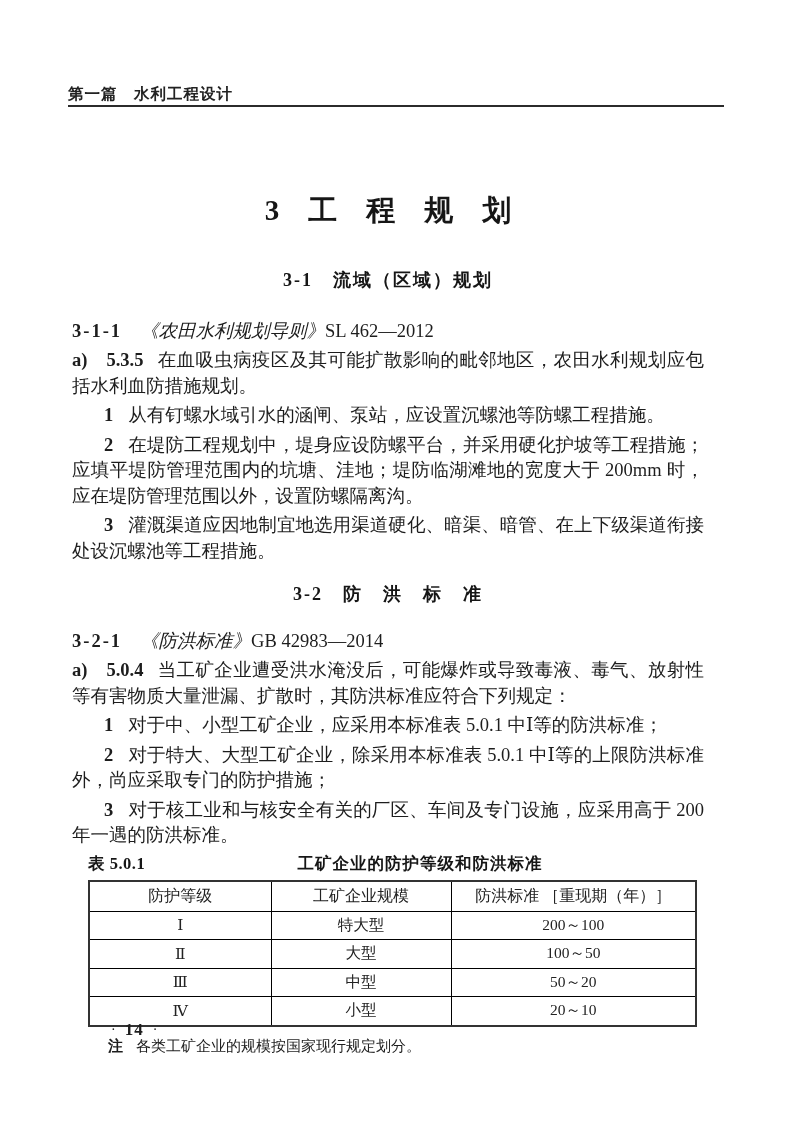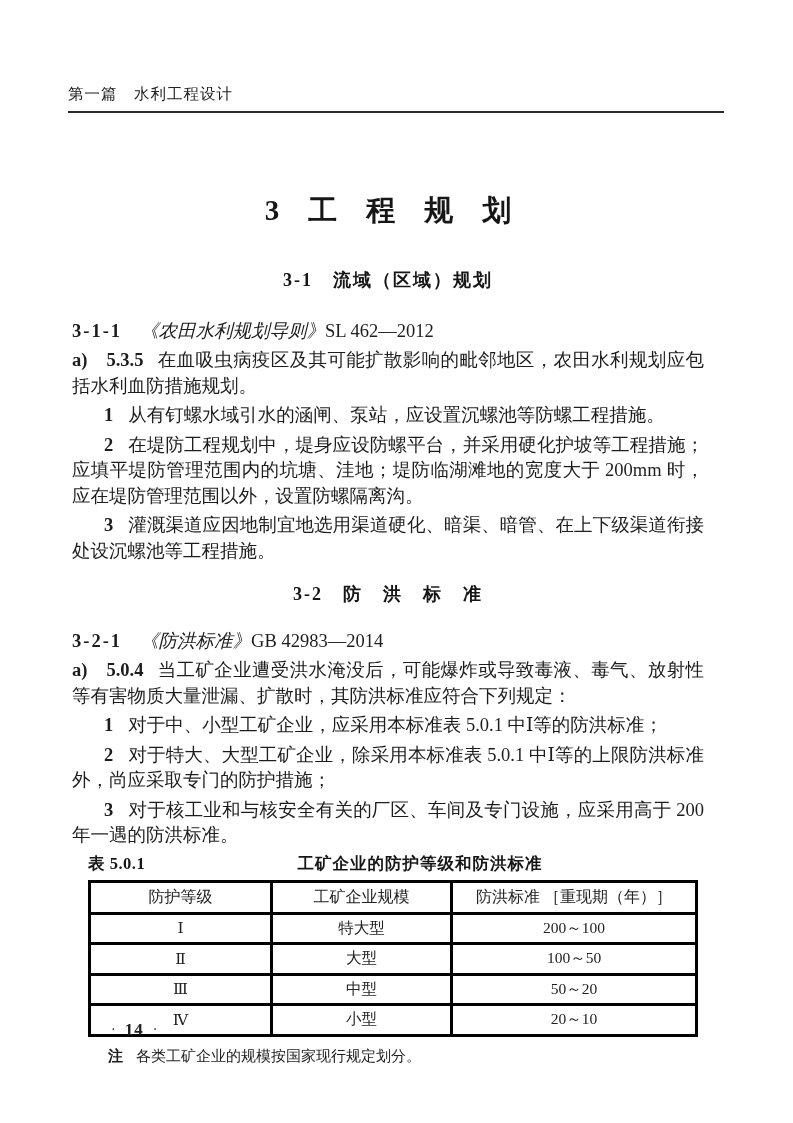--- a/index.html
+++ b/index.html
@@ -7,22 +7,22 @@
     width:793px; height:1123px; background:#ffffff; color:#1d1d1d;
     font-family:"Liberation Serif","DejaVu Serif",serif;
     font-size:18.5px; overflow:hidden;
   }
   .page { position:relative; width:793px; height:1123px; background:#ffffff; }
 
   
   .page-header {
     position:absolute; top:84px; left:68px; right:69px;
     font-family:"Liberation Sans","DejaVu Sans",sans-serif;
-    font-weight:normal; font-size:15.5px; letter-spacing:1px; color:#222;
-    padding-bottom:6px; border-bottom:2.5px solid #2b2b2b;
+    font-weight:bold; font-size:15.5px; letter-spacing:1px; color:#222;
+    border-bottom:2.5px solid #2b2b2b;
   }
 
   .content { position:absolute; top:107px; left:68px; right:85px; }
 
   .chapter-title {
     margin:84px 0 0; text-align:center; font-weight:bold;
     font-size:29px; line-height:38px; color:#161616;
   }
   .section-heading {
     text-align:center; font-weight:bold; font-size:18px;
@@ -50,21 +50,21 @@
   .tbl-caption {
     display:flex; align-items:baseline; margin-top:1px;
     font-size:16.5px; line-height:22px; font-weight:bold; color:#161616;justify-content:flex-end;
   }
   .tbl-caption .cap-label { white-space:nowrap; letter-spacing:0.5px; }
   .tbl-caption .cap-title { flex:1; text-align:center; letter-spacing:1px; }
   table.std {
     border-collapse:collapse; width:607px; margin-top:5px;
     table-layout:fixed;
   }
-  table.std, table.std th, table.std td { border:3px solid #000000; }
+  table.std, table.std th, table.std td { border:1px solid #000000; }
   table.std { border:2px solid #333; }
   table.std th {
     height:29px; font-weight:normal; font-size:16px; text-align:center;
     padding:0 4px; color:#222;
   }
   table.std td {
     height:27.5px; font-size:15.5px; text-align:center; padding:0 4px; color:#222;
   }
   td.roman { font-family:"DejaVu Serif","DejaVu Sans",serif; font-size:16px; }
 

